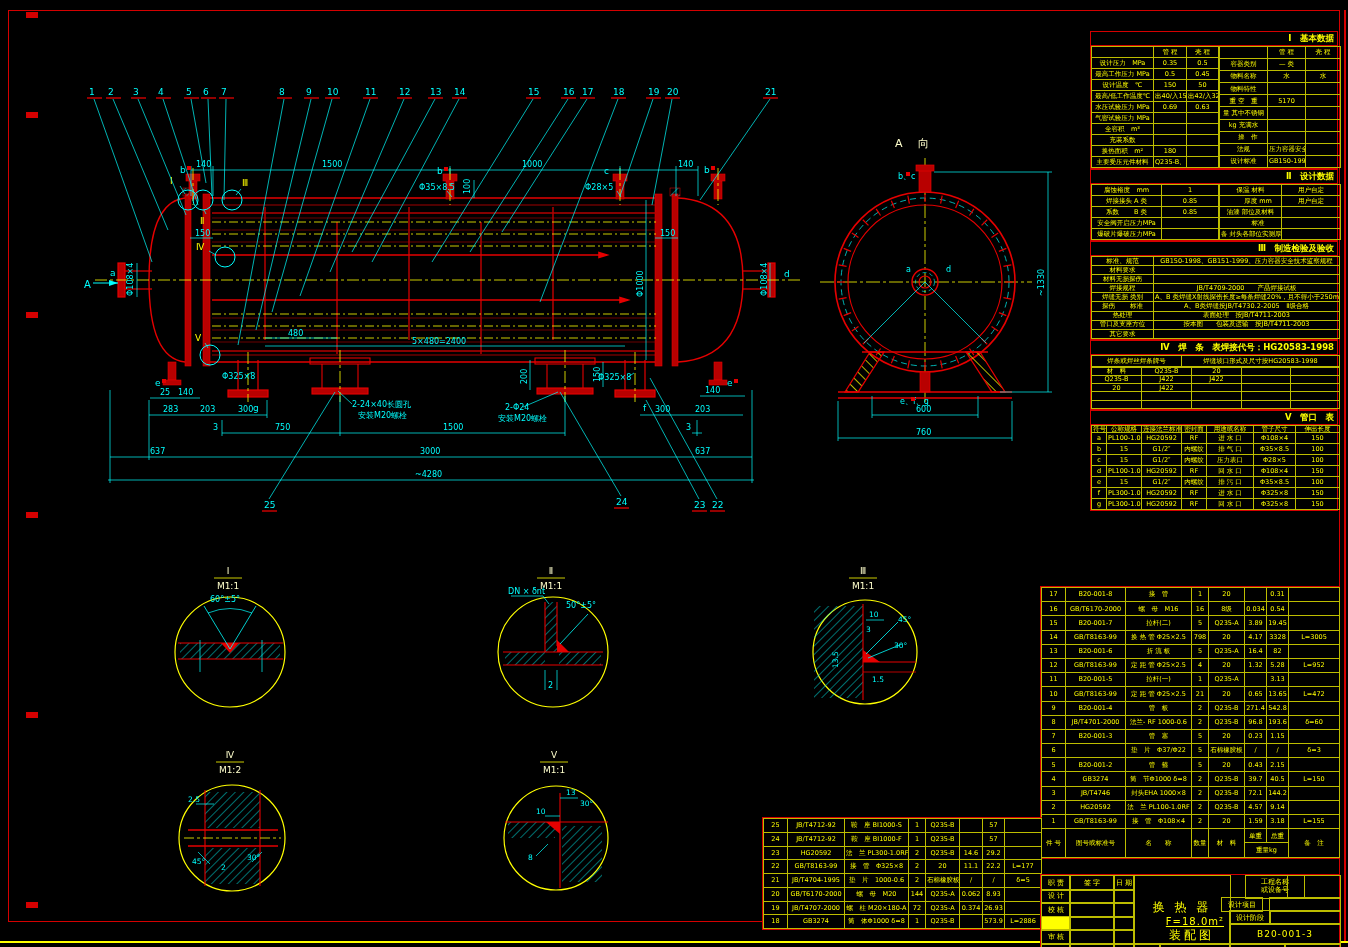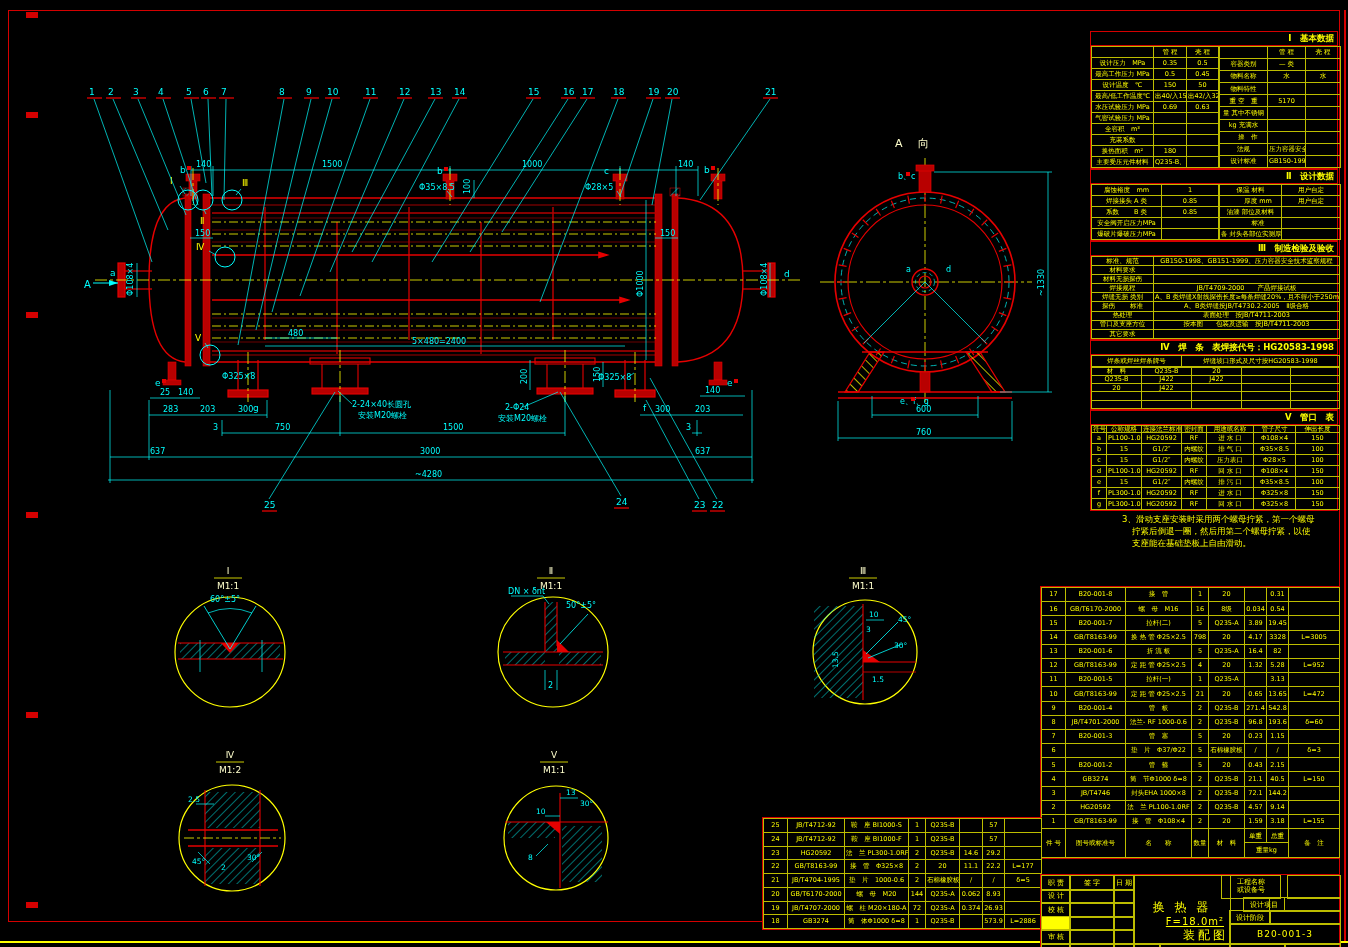--- a/index.html
+++ b/index.html
@@ -567,27 +567,20 @@
   <line x1="560" y1="798" x2="578" y2="798" stroke="#00ffff" stroke-width="0.7"></line>
   <line x1="545" y1="816" x2="560" y2="816" stroke="#00ffff" stroke-width="0.7"></line>
   <text x="566" y="795" fill="#00ffff" font-size="7.5">13</text>
   <text x="536" y="814" fill="#00ffff" font-size="7.5">10</text>
   <text x="580" y="806" fill="#00ffff" font-size="7.5">30°</text>
   <text x="528" y="860" fill="#00ffff" font-size="7.5">8</text>
   <line x1="536" y1="856" x2="548" y2="844" stroke="#00ffff" stroke-width="0.7"></line>
 </g>
 </svg>
 
-<div class="abs notes" style="left:1098px;top:488px;width:242px;">
-  <div><span>注：  </span><span>1、系统中设有安全阀。</span></div>
-  <div class="i1">2、滑动支座底部应安装基础垫板。</div>
-  <div class="i1">3、滑动支座安装时采用两个螺母拧紧，第一个螺母</div>
-  <div class="i2">拧紧后倒退一圈，然后用第二个螺母拧紧，以使</div>
-  <div class="i2">支座能在基础垫板上自由滑动。</div>
-</div>
 
 <div class="abs" style="left:1090px;top:31px;width:248px;">
   <div class="sec">
     <div class="sec-h">
           <span>Ⅰ　基本数据</span>
         </div>
     <div style="display:flex">
       <table class="t rh10" style="width:127px">
         <colgroup>
               <col style="width:62px">
@@ -1133,21 +1126,21 @@
             <td>0.43</td>
             <td>2.15</td>
             <td></td>
           </tr>
           <tr>
             <td>4</td>
             <td>GB3274</td>
             <td class="lft">筒　节Φ1000 δ=8</td>
             <td>2</td>
             <td>Q235-B</td>
-            <td>21.1</td>
+            <td>39.7</td>
             <td>40.5</td>
             <td>L=150</td>
           </tr>
           <tr>
             <td>3</td>
             <td>JB/T4746</td>
             <td class="lft">封头EHA 1000×8</td>
             <td>2</td>
             <td>Q235-B</td>
             <td>72.1</td>
@@ -1308,31 +1301,31 @@
   <div class="c" style="left:28px;top:67.5px;width:44px;height:14px"></div>
   <div class="c" style="left:72px;top:13.5px;width:20px;height:13.5px"></div>
   <div class="c" style="left:72px;top:27px;width:20px;height:13.5px"></div>
   <div class="c" style="left:72px;top:40.5px;width:20px;height:13.5px"></div>
   <div class="c" style="left:72px;top:54px;width:20px;height:13.5px"></div>
   <div class="c" style="left:72px;top:67.5px;width:20px;height:14px"></div>
 
   <div class="c" style="left:92px;top:0;width:96px;height:67.5px;flex-direction:column;justify-content:flex-end">
     <div class="big">换 热 器</div>
     <div class="med" style="align-self:flex-end;padding-right:6px">F=18.0m²</div>
-    <div class="big" style="align-self:flex-end;padding-right:2px">装配图</div>
+    <div class="big" style="align-self:flex-end;padding-right:16px">装配图</div>
   </div>
   <div class="c" style="left:92px;top:67.5px;width:26px;height:14px">比 例</div>
   <div class="c" style="left:118px;top:67.5px;width:70px;height:14px">1:10</div>
 
-  <div class="c" style="left:180px;top:0;width:58px;height:22px;flex-direction:column;line-height:1.1">
+  <div class="c" style="left:204px;top:0;width:58px;height:22px;flex-direction:column;line-height:1.1">
     <span>工程名称</span>
     <span>或设备号</span>
   </div>
   <div class="c" style="left:246px;top:0;width:52px;height:22px"></div>
-  <div class="c" style="left:202px;top:22px;width:40px;height:13px">设计项目</div>
+  <div class="c" style="left:180px;top:22px;width:40px;height:13px">设计项目</div>
   <div class="c" style="left:228px;top:22px;width:70px;height:13px"></div>
   <div class="c" style="left:188px;top:35px;width:40px;height:13px">设计阶段</div>
   <div class="c" style="left:228px;top:35px;width:70px;height:13px"></div>
   <div class="c" style="left:188px;top:48px;width:110px;height:19.5px;font-size:9px;letter-spacing:1px">B20-001-3</div>
   <div class="c" style="left:188px;top:67.5px;width:55px;height:14px">第　张</div>
   <div class="c" style="left:243px;top:67.5px;width:55px;height:14px">共　张</div>
 </div>
 
 </div>
 

